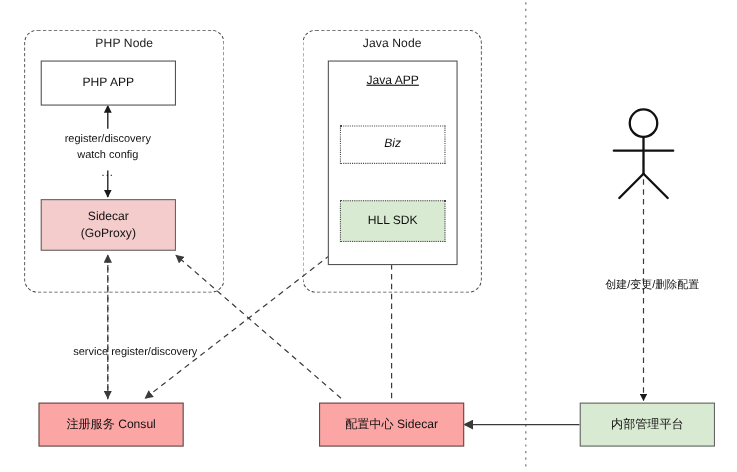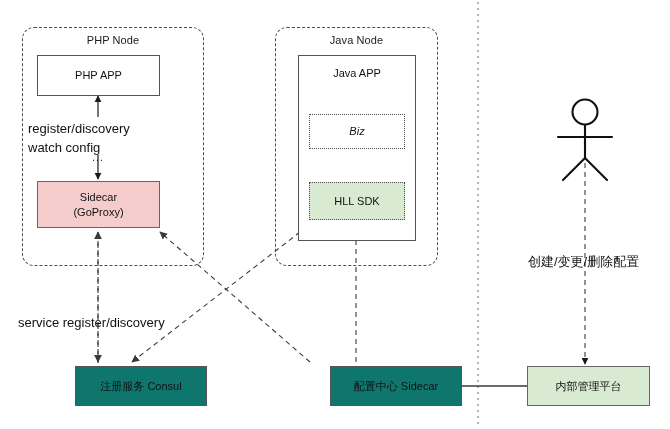--- a/index.html
+++ b/index.html
@@ -68,44 +68,45 @@
   }
   .box.green {
     background: #d9ead3;
     border: 1.4px solid #666666;
   }
   .box.green-dotted {
     background: #d9ead3;
     border: 1.6px dotted #4a4a4a;
   }
   .box.yellow {
-    background: #0f766e;
+    background: #fca5a5;
     border: 1.4px solid #545454;
-    margin-left: 40px;
   }
   .box .label-stack {
     display: block;
     padding: 0 4px;
   }
   .box .sub {
     display: block;
   }
   .app-title {
     position: absolute;
     left: 0;
     right: 0;
     top: 10px;
     text-align: center;
     font-size: 11px;
     color: #111111;
+    text-decoration: underline;
   }
   .edge-label {
     position: absolute;
-    font-size: 13px;
-    color: #111111;
+    font-size: 10px;
+    color: #111111;
+    text-align: center;
     white-space: nowrap;
     line-height: 1.45;
   }
   .edge-label.multi {
     white-space: normal;
     line-height: 1.45;
   }
   .dots-label {
     position: absolute;
     font-size: 10px;

